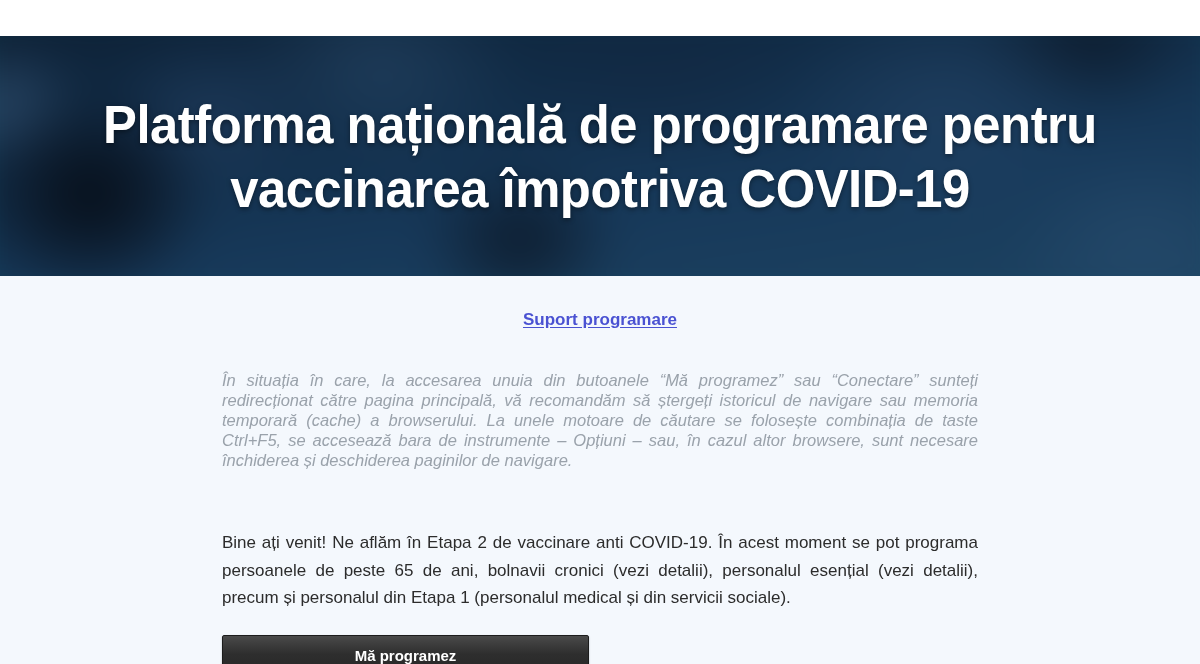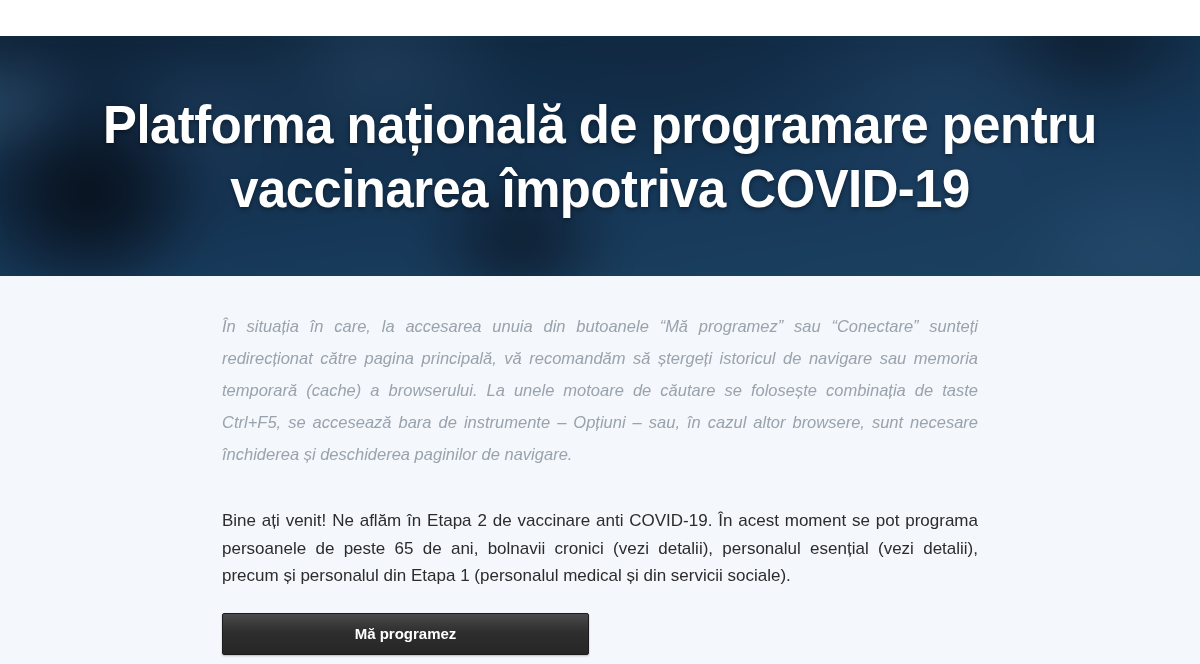--- a/index.html
+++ b/index.html
@@ -103,23 +103,23 @@
     font-weight:700;
     text-decoration:underline;
     text-underline-offset:2px;
     cursor:pointer;
   }
 
   .notice {
     color:#9aa2ab;
     font-style:italic;
     font-size:16.5px;
-    line-height:32px;
+    line-height:20px;
     text-align:justify;
-    margin-bottom:37px;
+    margin-bottom:59px;
   }
 
   .intro {
     color:#2c2c2c;
     font-size:17px;
     line-height:27.5px;
     text-align:justify;
   }
 
   .cta-row {
@@ -151,20 +151,23 @@
 <header class="hero">
   <div class="hero-bg"></div>
   <div class="hero-inner">
     <h1 class="hero-title">Platforma națională de programare pentru vaccinarea împotriva COVID-19</h1>
   </div>
 </header>
 
 <main class="page">
   <div class="container">
 
+    <div class="support-link-row">
+      <a class="support-link" href="#">Suport programare</a>
+    </div>
 
     <p class="notice">În situația în care, la accesarea unuia din butoanele “Mă programez” sau “Conectare” sunteți redirecționat către pagina principală, vă recomandăm să ștergeți istoricul de navigare sau memoria temporară (cache) a browserului. La unele motoare de căutare se folosește combinația de taste Ctrl+F5, se accesează bara de instrumente – Opțiuni – sau, în cazul altor browsere, sunt necesare închiderea și deschiderea paginilor de navigare.</p>
 
     <p class="intro">Bine ați venit! Ne aflăm în Etapa 2 de vaccinare anti COVID-19. În acest moment se pot programa persoanele de peste 65 de ani, bolnavii cronici (vezi detalii), personalul esențial (vezi detalii), precum și personalul din Etapa 1 (personalul medical și din servicii sociale).</p>
 
     <div class="cta-row">
       <button class="cta-button">Mă programez</button>
     </div>
 
   </div>

